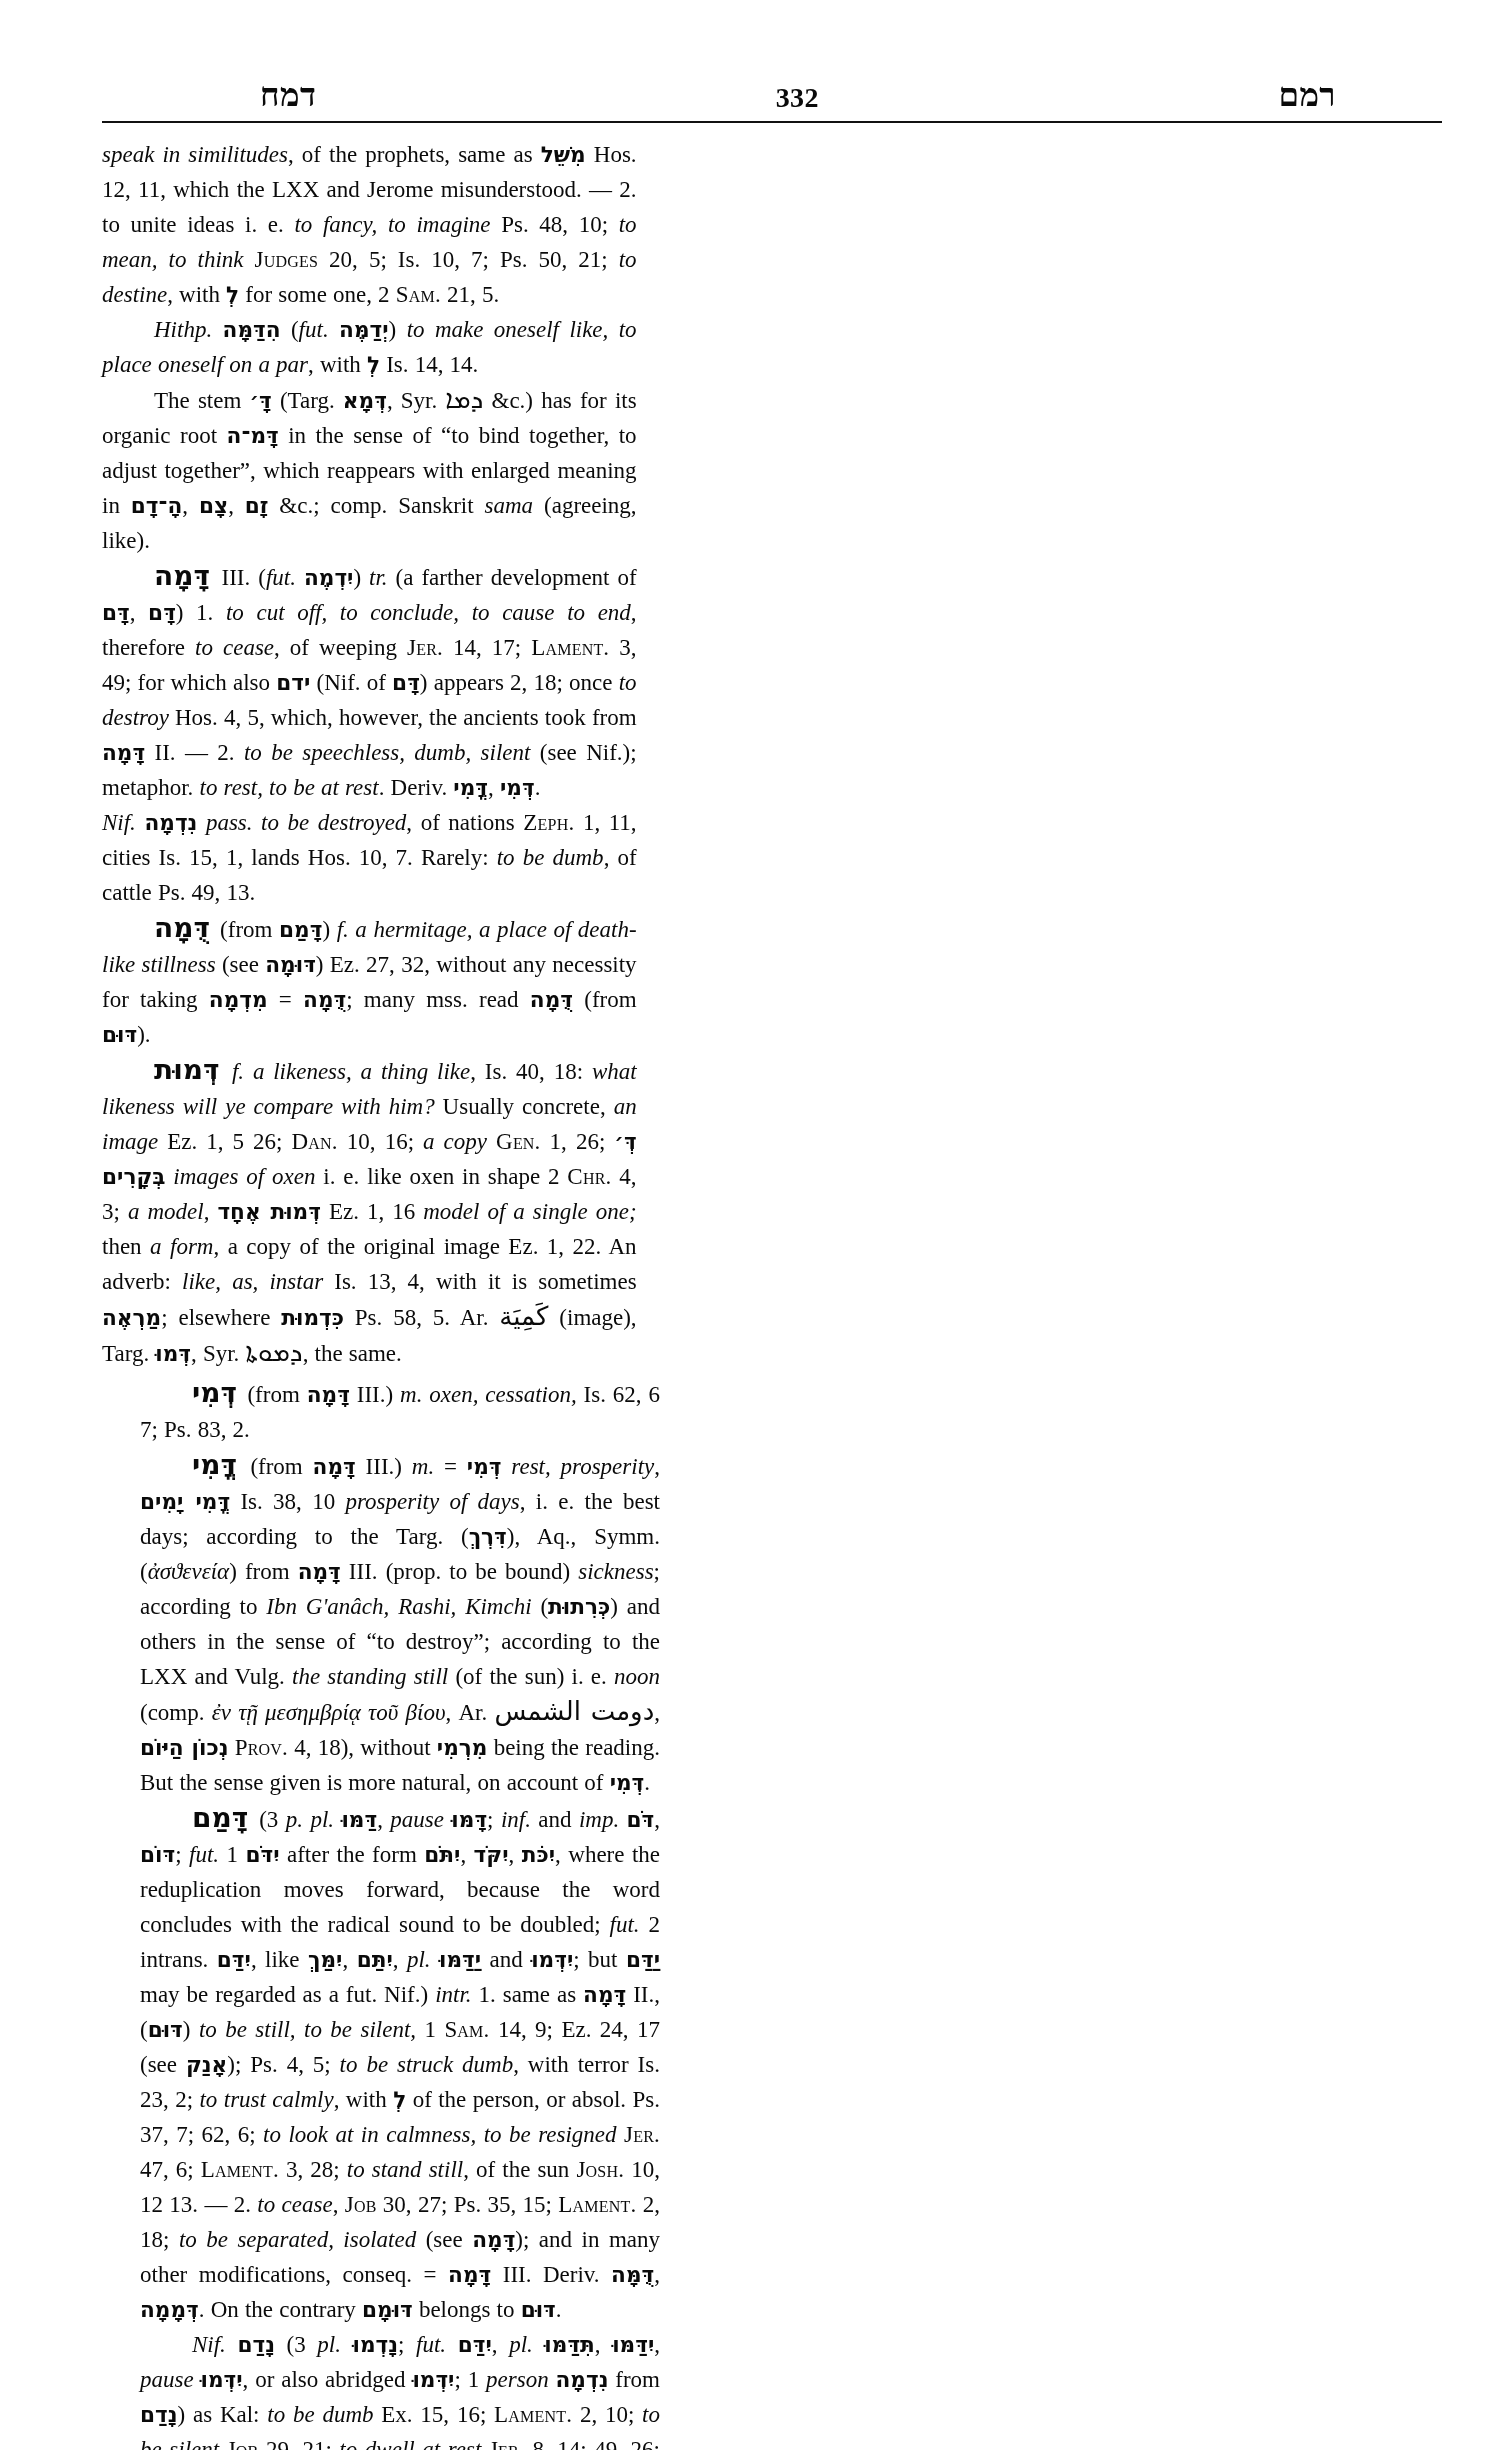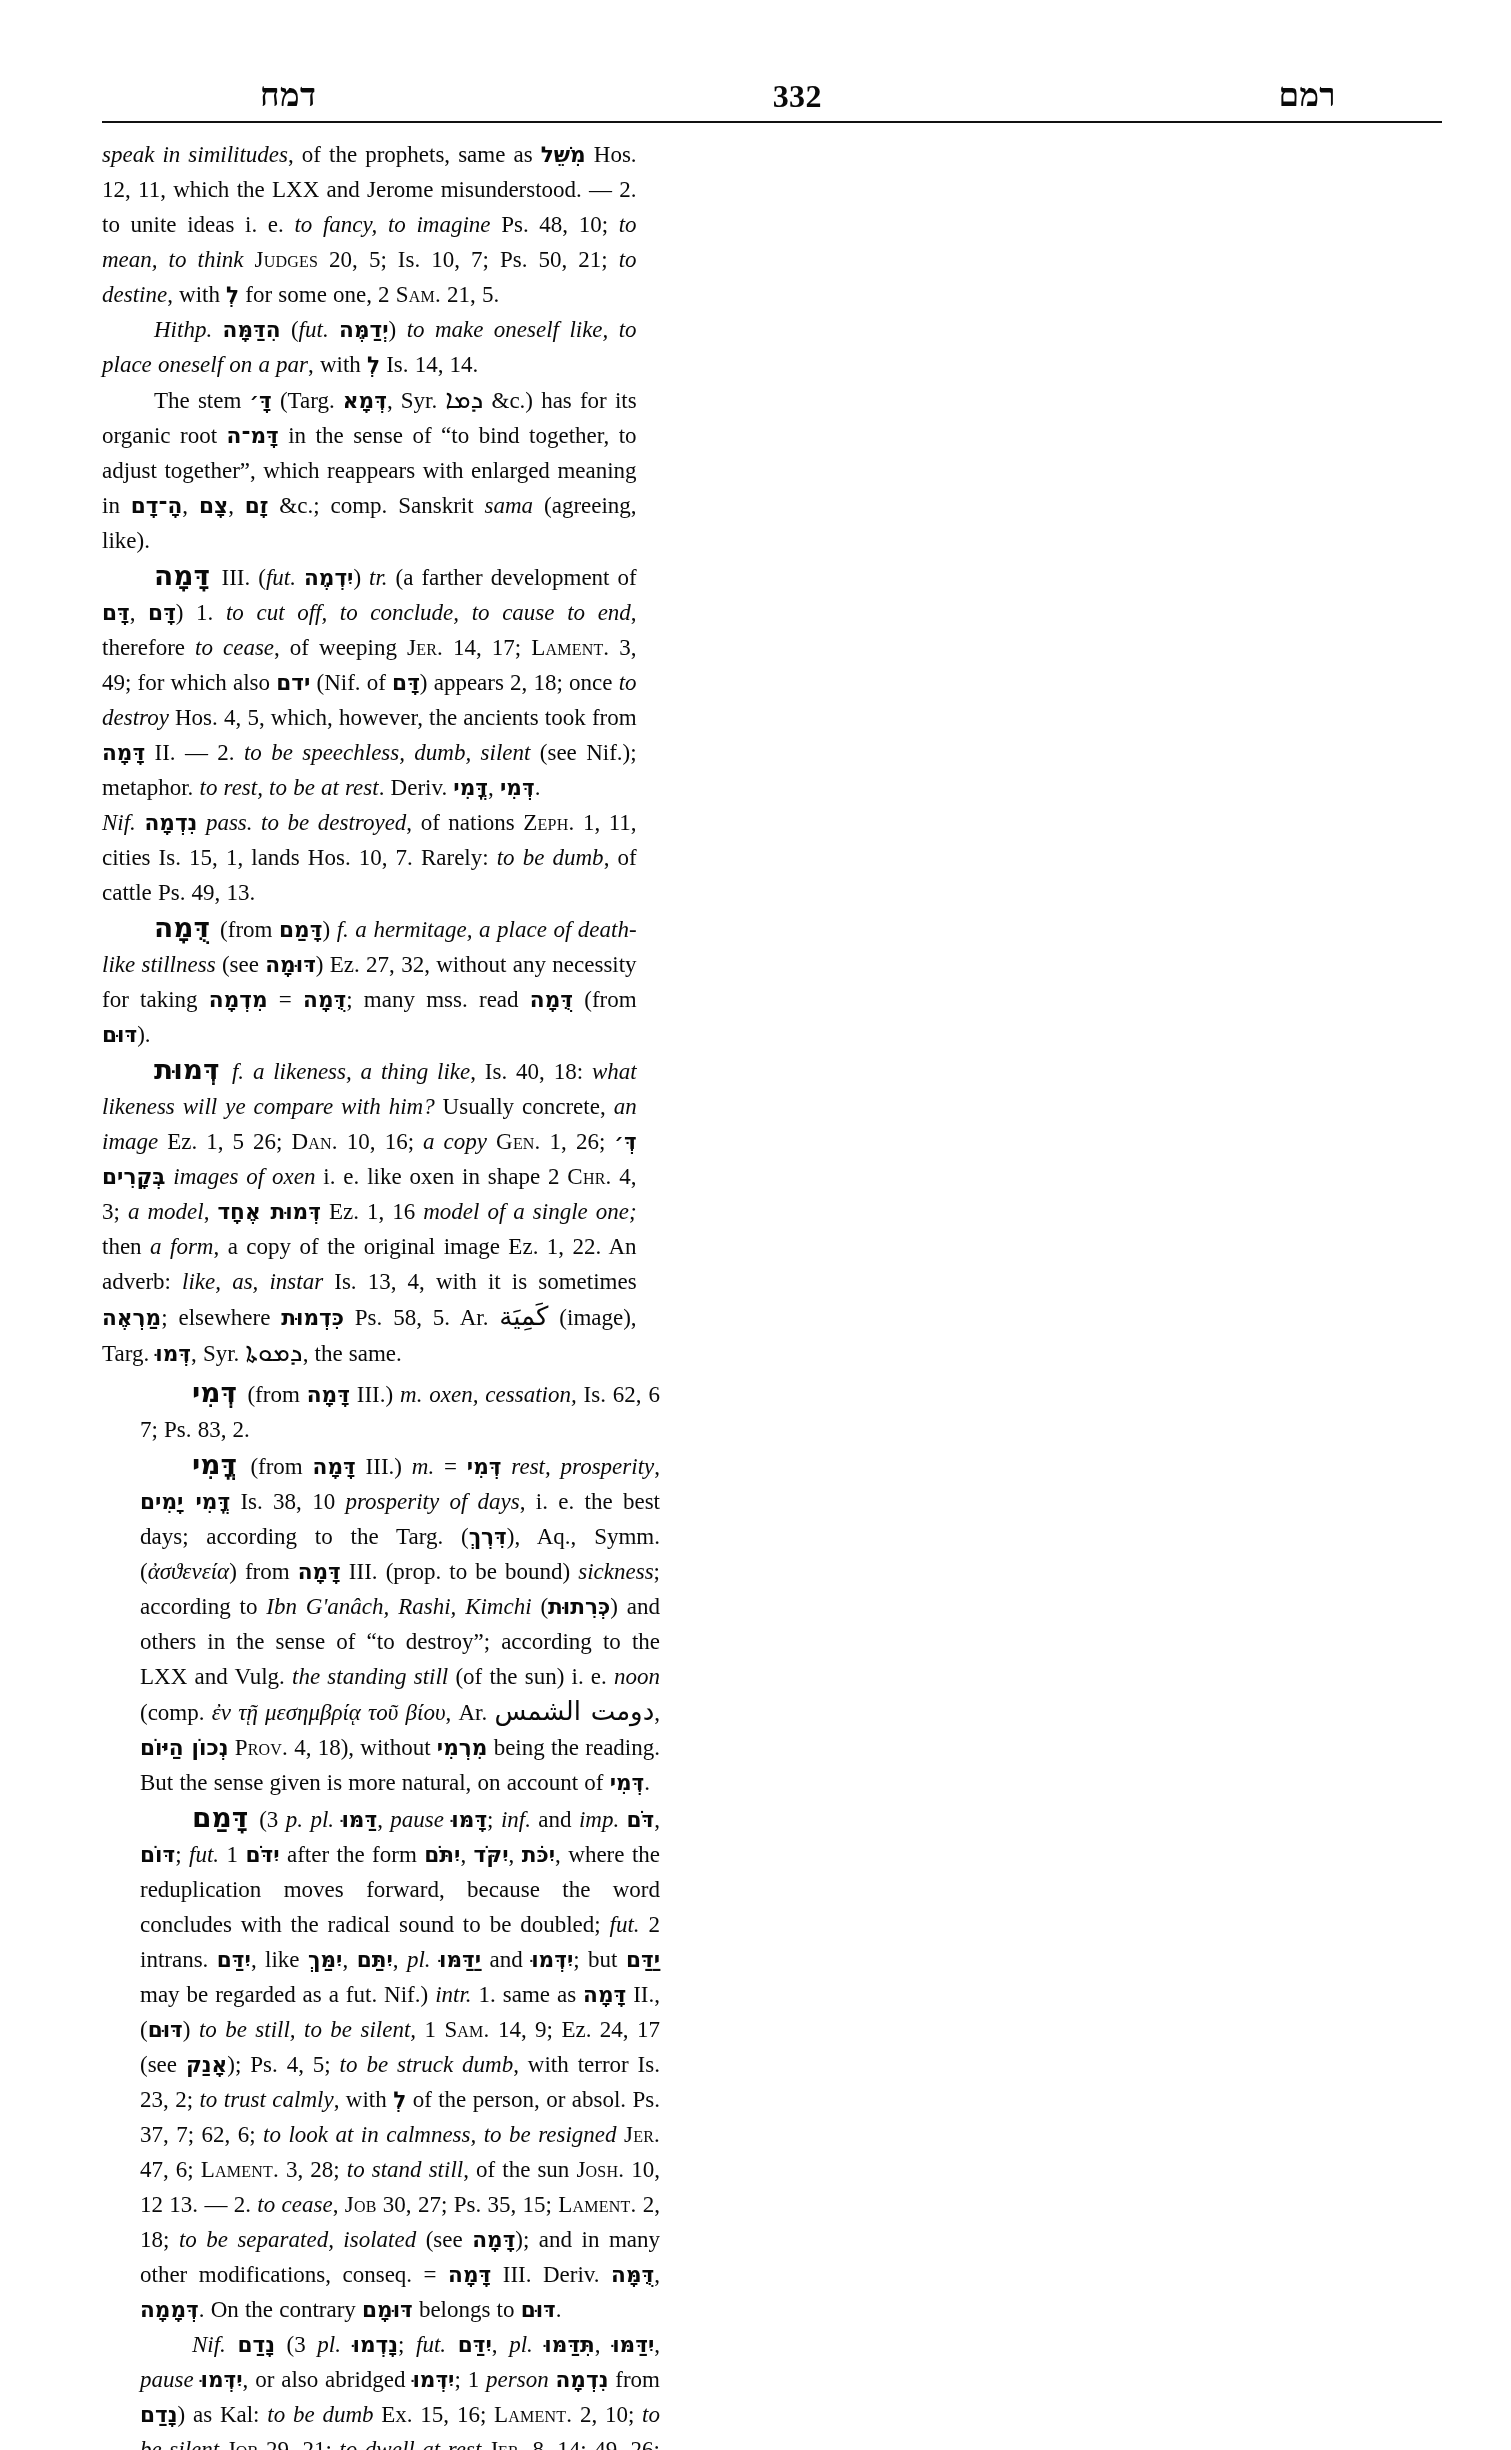--- a/index.html
+++ b/index.html
@@ -36,21 +36,21 @@
   }
   .rh-heb {
     font-size: 33px;
     font-weight: 700;
     line-height: 1;
     letter-spacing: 0.4px;
     direction: rtl;
     unicode-bidi: isolate;
   }
   .rh-page {
-    font-size: 32px;
+    font-size: 28px;
     font-weight: 700;
     line-height: 1;
     letter-spacing: 0.4px;
   }
   .head-rule {
     border: 0;
     border-top: 2.7px solid #111;
     margin: 9px 0 0 0;
     height: 0;
   }

